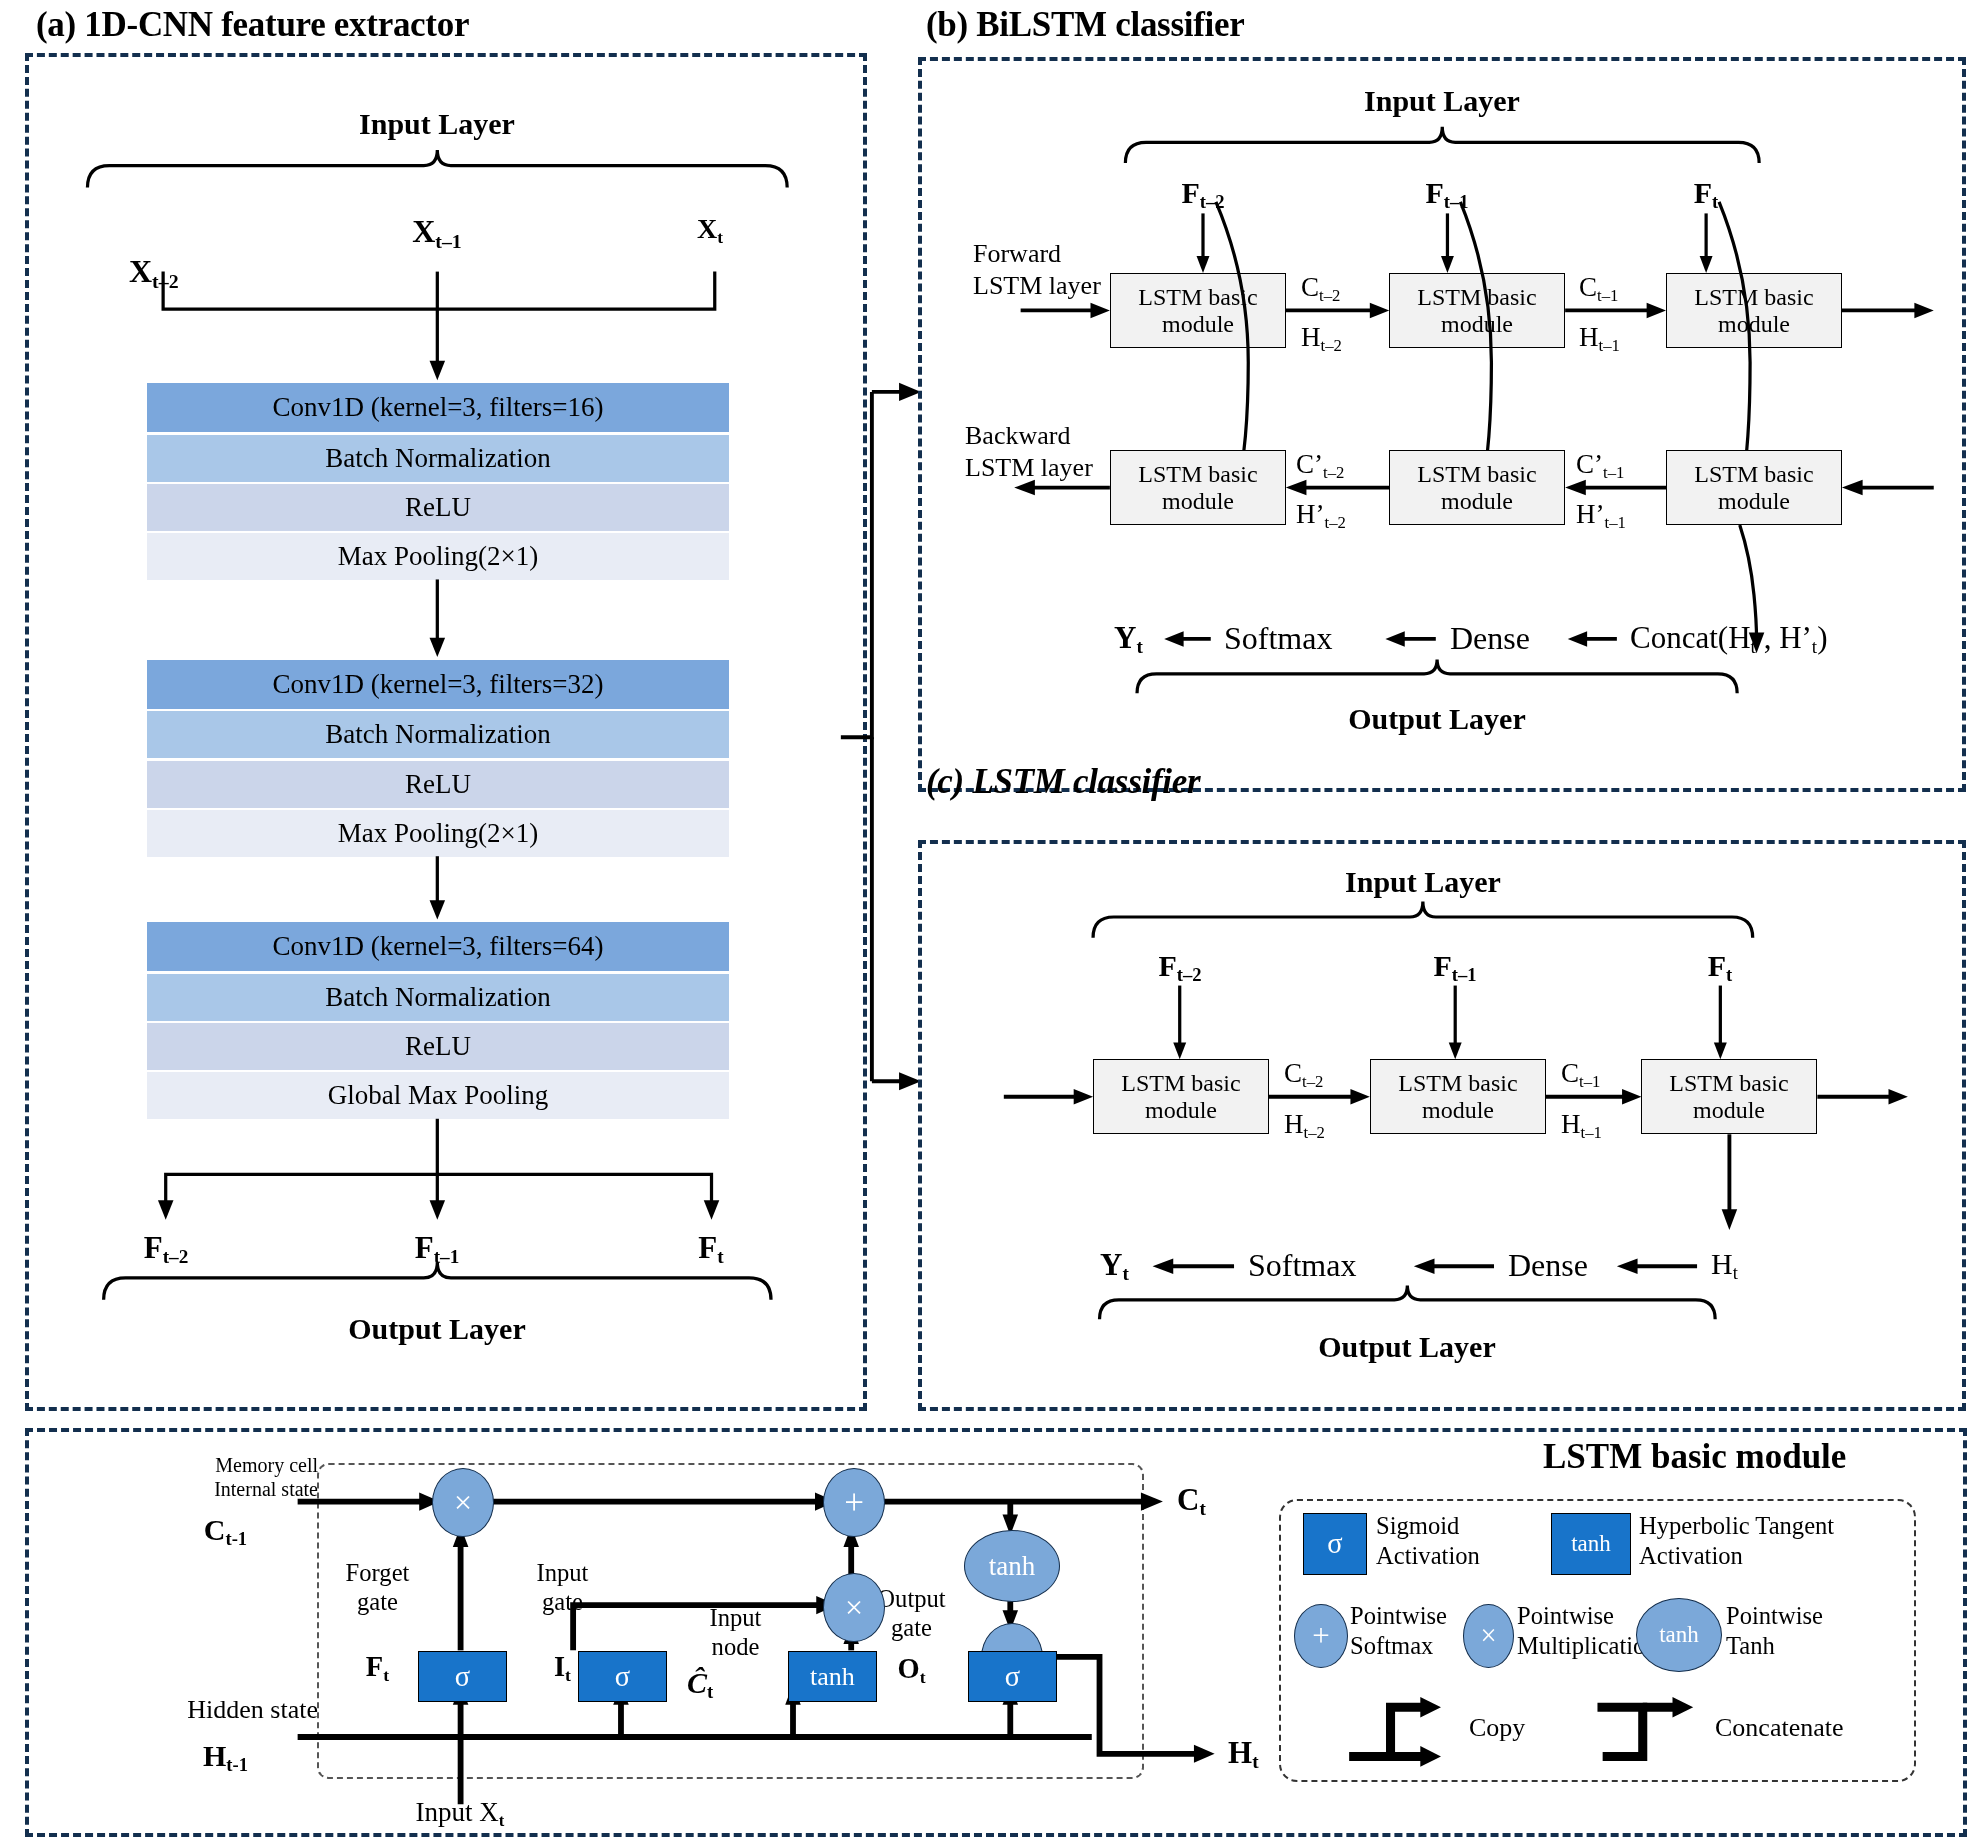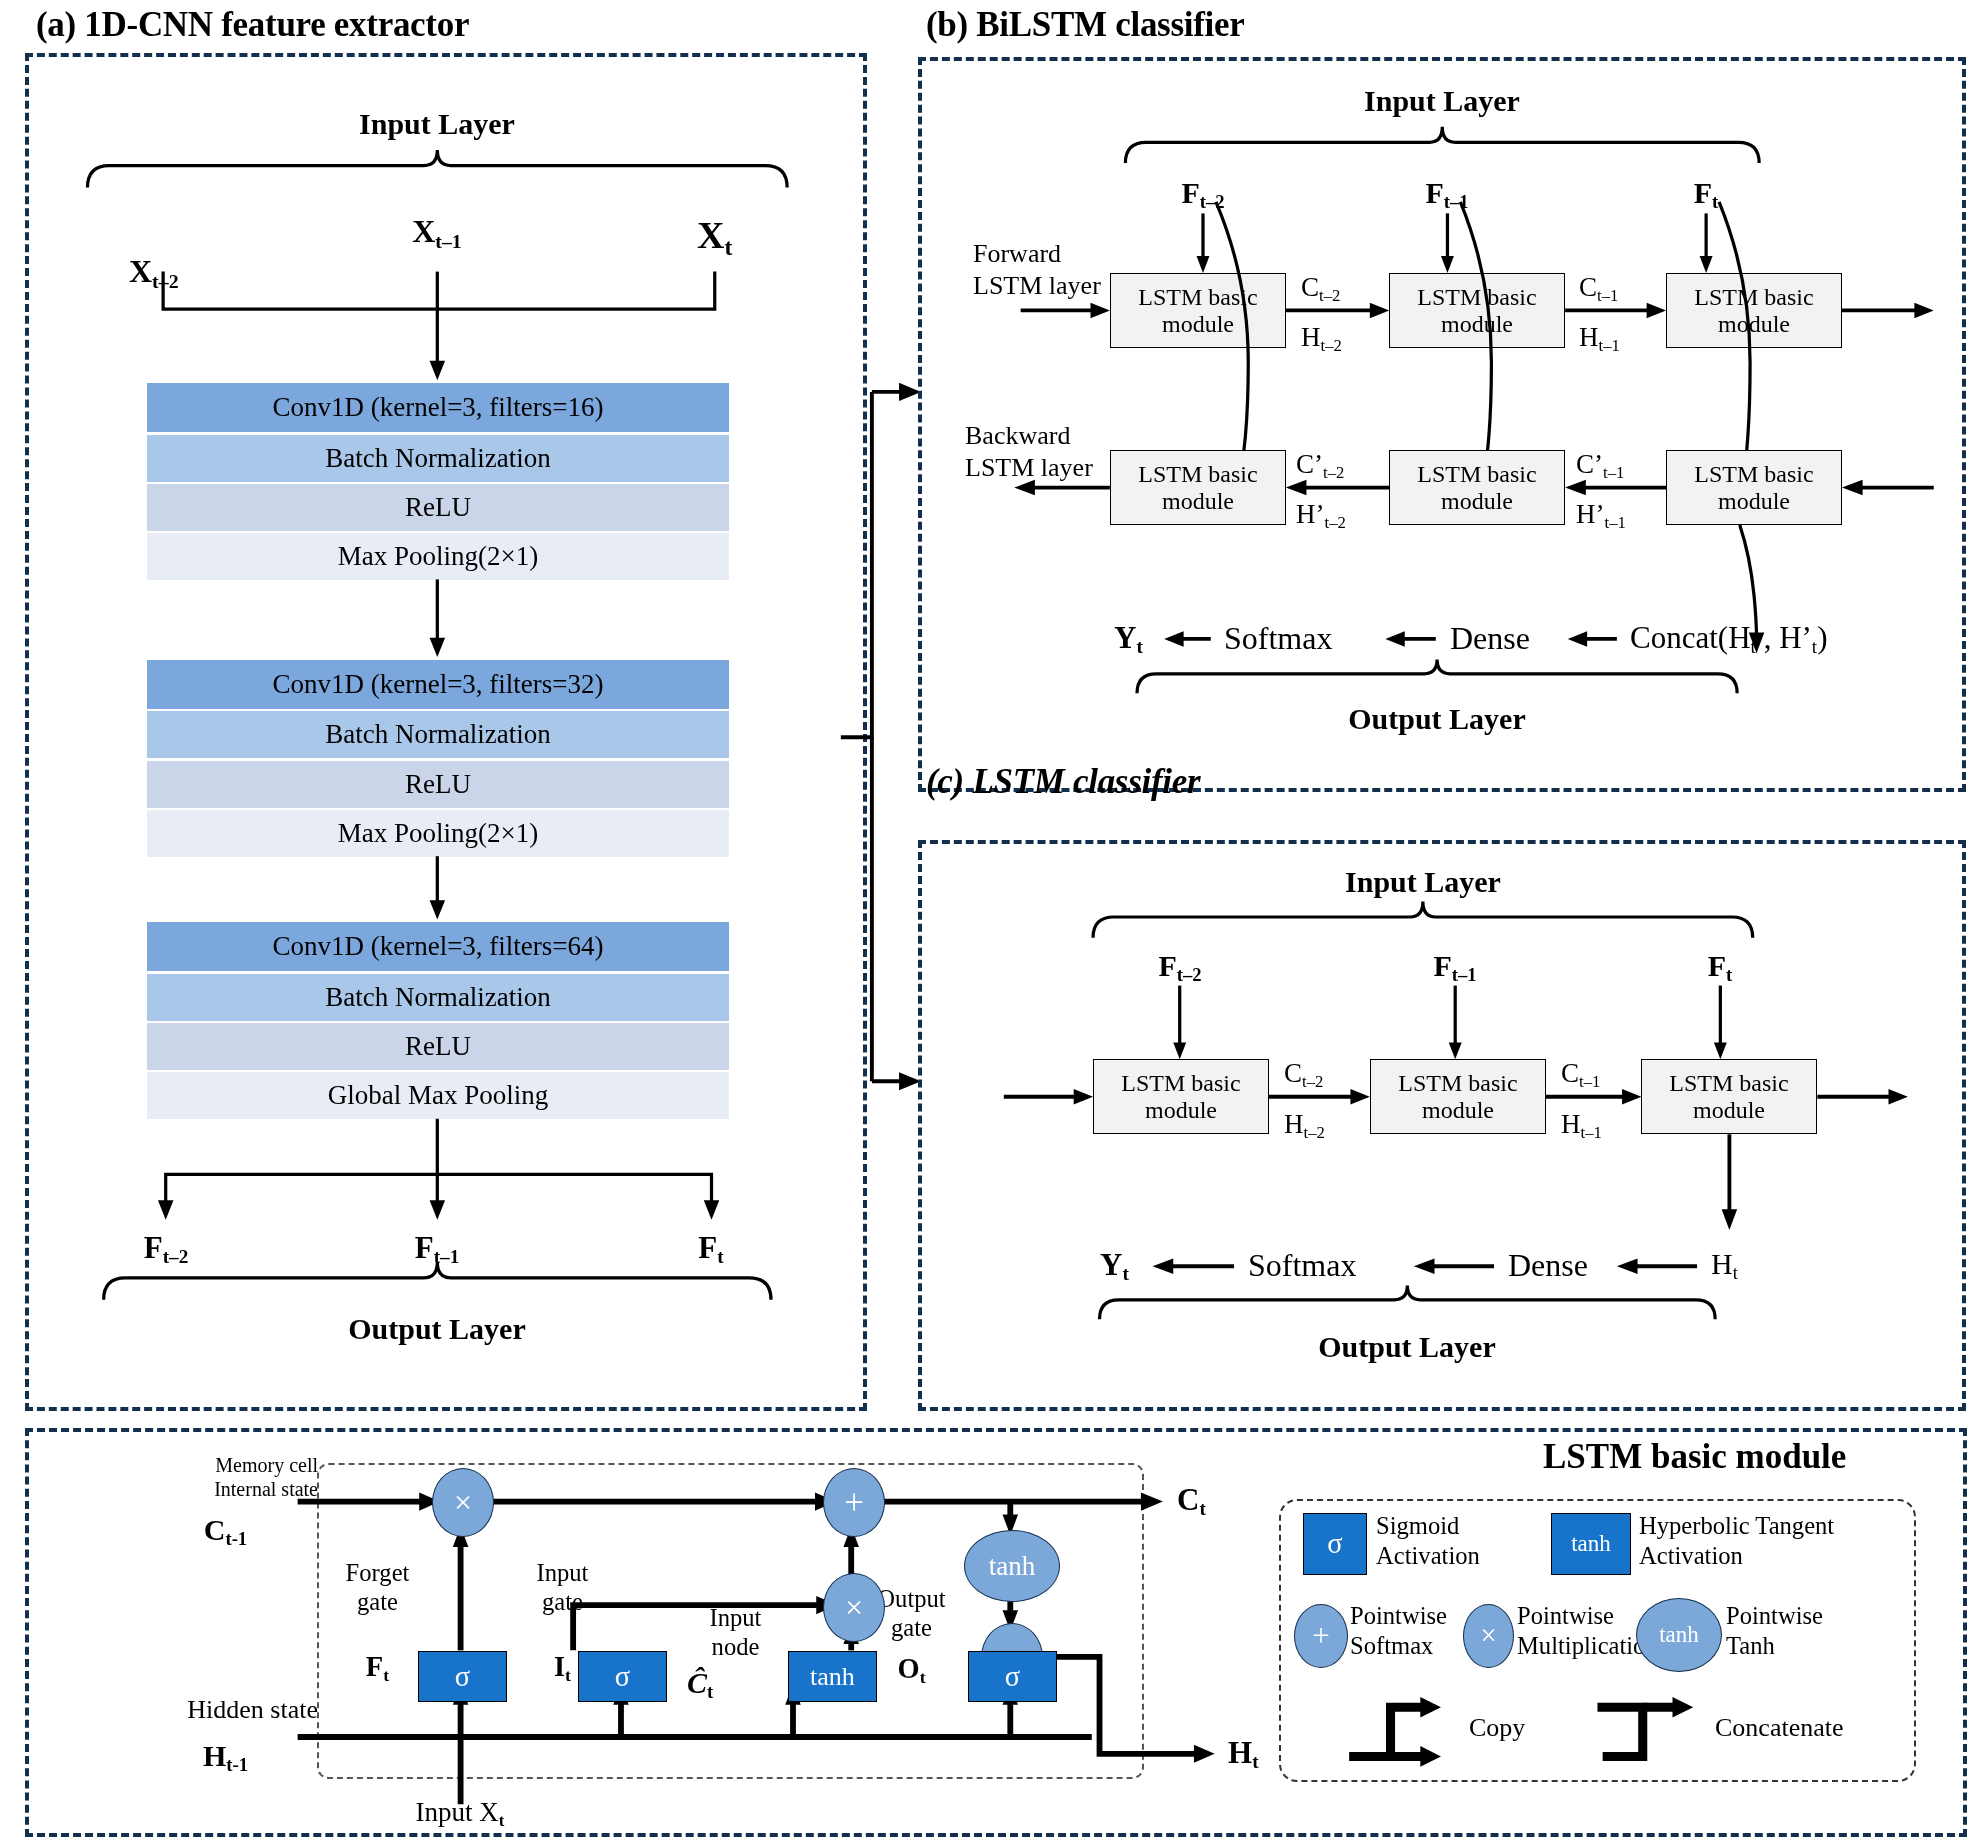--- a/index.html
+++ b/index.html
@@ -36,21 +36,21 @@
 <svg style="left:0;top:0;width:1985px;height:1845px;pointer-events:none;" viewBox="0 0 3069 2853" width="1985" height="1845">
   <path d="M135,290 Q135,256 169,256 L655,256 Q676,256 676,232 Q676,256 697,256 L1183,256 Q1217,256 1217,290" fill="none" stroke="#000" stroke-width="5"></path>
 </svg>
 
 <div class="lbl bold" style="left:129px;top:213px;font-size:32px;margin-top:40px;">
   <span>X</span><span class="sub">t–2</span>
 </div>
 <div class="lbl bold ctr" style="left:437px;top:213px;font-size:32px;">
   <span>X</span><span class="sub">t–1</span>
 </div>
-<div class="lbl bold" style="left:697px;top:213px;font-size:38px;text-align:right;">
+<div class="lbl bold" style="left:697px;top:213px;font-size:28px;text-align:right;">
   <span>X</span><span class="sub">t</span>
 </div>
 
 <svg style="left:0;top:0;width:1985px;height:1845px;pointer-events:none;" viewBox="0 0 3069 2853" width="1985" height="1845">
   <path d="M252,420 L252,478 L1105,478 L1105,420" fill="none" stroke="#000" stroke-width="5"></path>
   <line x1="676" y1="420" x2="676" y2="572" stroke="#000" stroke-width="5"></line>
   <polygon points="676,588 664,558 688,558" fill="#000"></polygon>
 </svg>
 
 <div class="cnnblk" style="left:147px;top:383px;width:582px;height:49px;background:#7BA7DC;">

